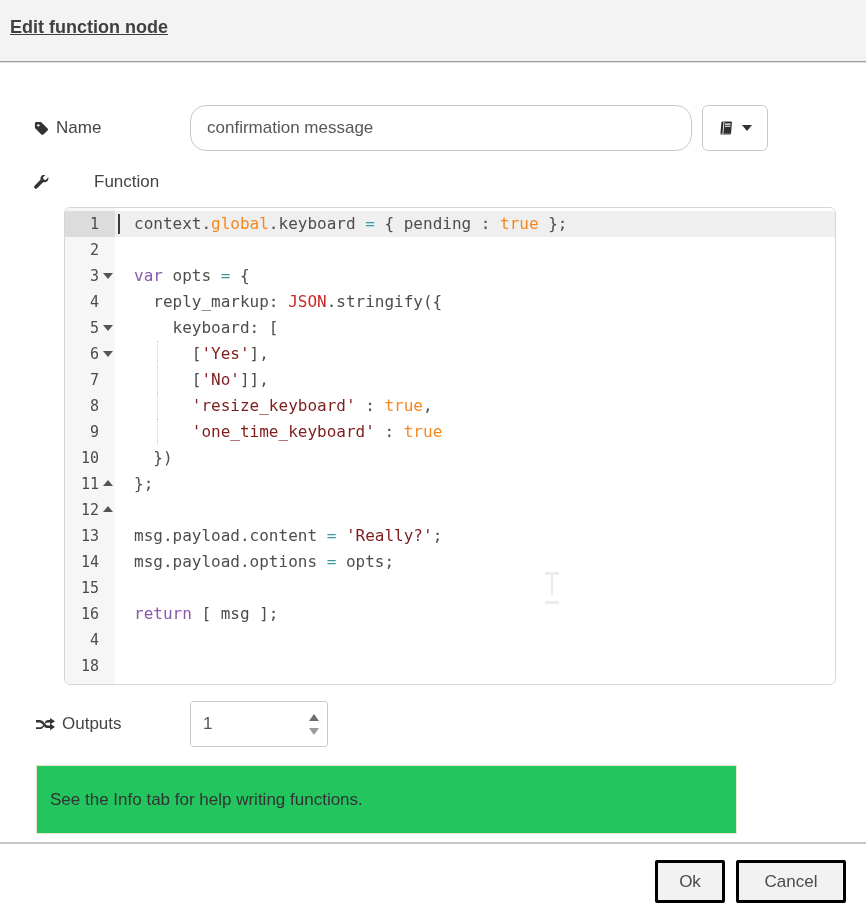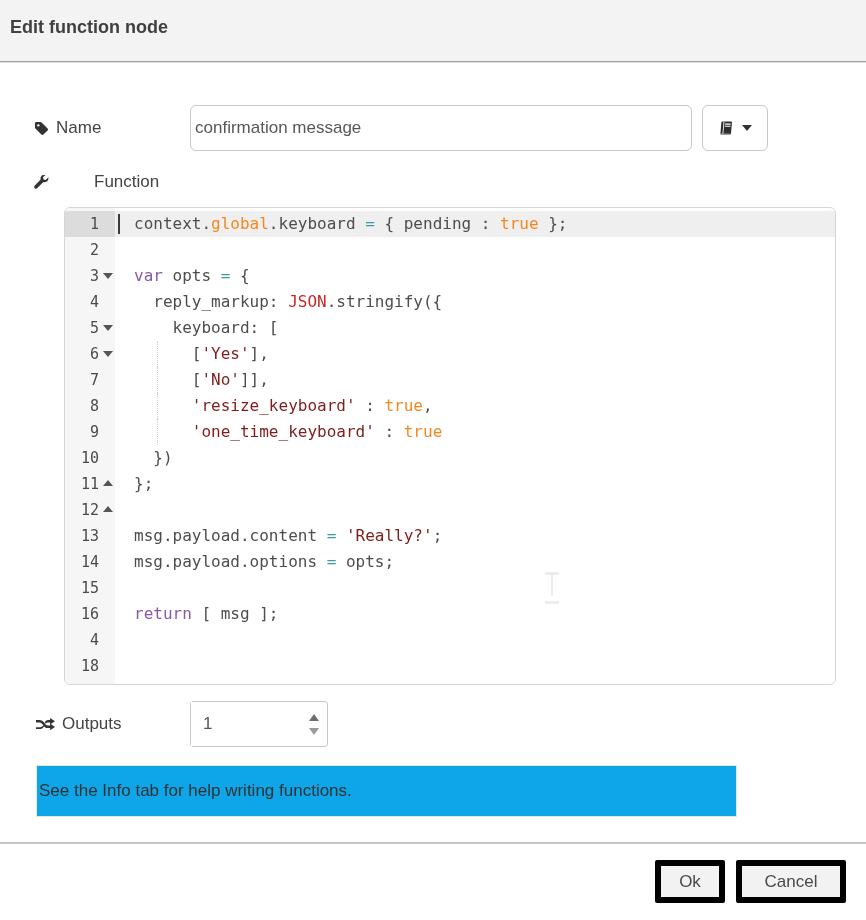--- a/index.html
+++ b/index.html
@@ -4,31 +4,31 @@
 <style>
   * { margin:0; padding:0; box-sizing:border-box; }
   html,body { width:866px; height:920px; background:#fff; overflow:hidden;
     font-family:"Liberation Sans", sans-serif; }
   .stage { position:relative; width:866px; height:920px; background:#fff; }
 
   
   .dlg-header { position:absolute; left:0; top:0; width:866px; height:62px;
     background:#f3f3f3; border-bottom:1px solid #9e9e9e; box-shadow:0 1px 0 #e2e2e2; }
   .dlg-title { position:absolute; left:10px; top:0; height:55px; display:flex; align-items:center;
-    font-size:18px; font-weight:bold; color:#404040; }
+    font-size:18px; font-weight:bold; color:#404040;text-decoration:underline; }
 
   
   .row-label { position:absolute; display:flex; align-items:center; gap:7px;
     font-size:17px; color:#444; }
   .lbl-name { left:34px; top:105px; height:46px; }
   .lbl-function { left:34px; top:170px; height:24px;gap:45px; }
   .lbl-outputs { left:36px; top:701px; height:46px; }
 
   .txt-input { position:absolute; left:190px; top:105px; width:502px; height:46px;
-    border:1px solid #c9c9c9; border-radius:6px; background:#fff; padding:0 4px;
+    border:1px solid #c9c9c9; border-radius:16px; background:#fff; padding:0 16px;
     font-size:17px; color:#575757; font-family:"Liberation Sans", sans-serif; outline:none; }
 
   .lib-btn { position:absolute; left:702px; top:105px; width:66px; height:46px;
     background:#fff; border:1px solid #c9c9c9; border-radius:6px; display:flex;
     align-items:center; justify-content:center; gap:8px; cursor:pointer; }
   .caret-down { width:0; height:0; border-left:5px solid transparent;
     border-right:5px solid transparent; border-top:6px solid #333; }
 
   
   .editor { position:absolute; left:64px; top:207px; width:772px; height:478px;
@@ -69,28 +69,28 @@
     outline:none; padding:0 0 0 12px; font-size:17px; color:#555;
     font-family:"Liberation Sans", sans-serif; }
   .spin-btns { position:absolute; right:8px; top:0; height:44px; display:flex;
     flex-direction:column; align-items:center; justify-content:center; gap:7px; }
   .arr-up { width:0; height:0; border-left:5px solid transparent; border-right:5px solid transparent;
     border-bottom:7px solid #6e6e6e; cursor:pointer; }
   .arr-dn { width:0; height:0; border-left:5px solid transparent; border-right:5px solid transparent;
     border-top:7px solid #9a9a9a; cursor:pointer; }
 
   
-  .tipbox { position:absolute; left:36px; top:765px; width:701px; height:52px;
-    background:#0ea5e9; border:1px solid #e8e8c8; display:flex; align-items:center;
-    padding-left:2px; font-size:17px; color:#333; }
+  .tipbox { position:absolute; left:36px; top:765px; width:701px; height:69px;
+    background:#22c55e; border:1px solid #e8e8c8; display:flex; align-items:center;
+    padding-left:13px; font-size:17px; color:#333; }
 
   
   .footer-sep { position:absolute; left:0; top:842px; width:866px; height:2px; background:#c6c6c6; }
   .btn { position:absolute; top:860px; height:43px; background:#f2f2f2;
-    border:6px solid #000000; border-radius:2px; font-size:17px; color:#4a4a4a;
+    border:3px solid #000000; border-radius:2px; font-size:17px; color:#4a4a4a;
     display:flex; align-items:center; justify-content:center; cursor:pointer;
     font-family:"Liberation Sans", sans-serif; }
   .btn-ok { left:655px; width:70px; }
   .btn-cancel { left:736px; width:110px; }
 
   .icon { display:inline-flex; align-items:center; justify-content:center; }
 </style>
 </head>
 <body>
 

